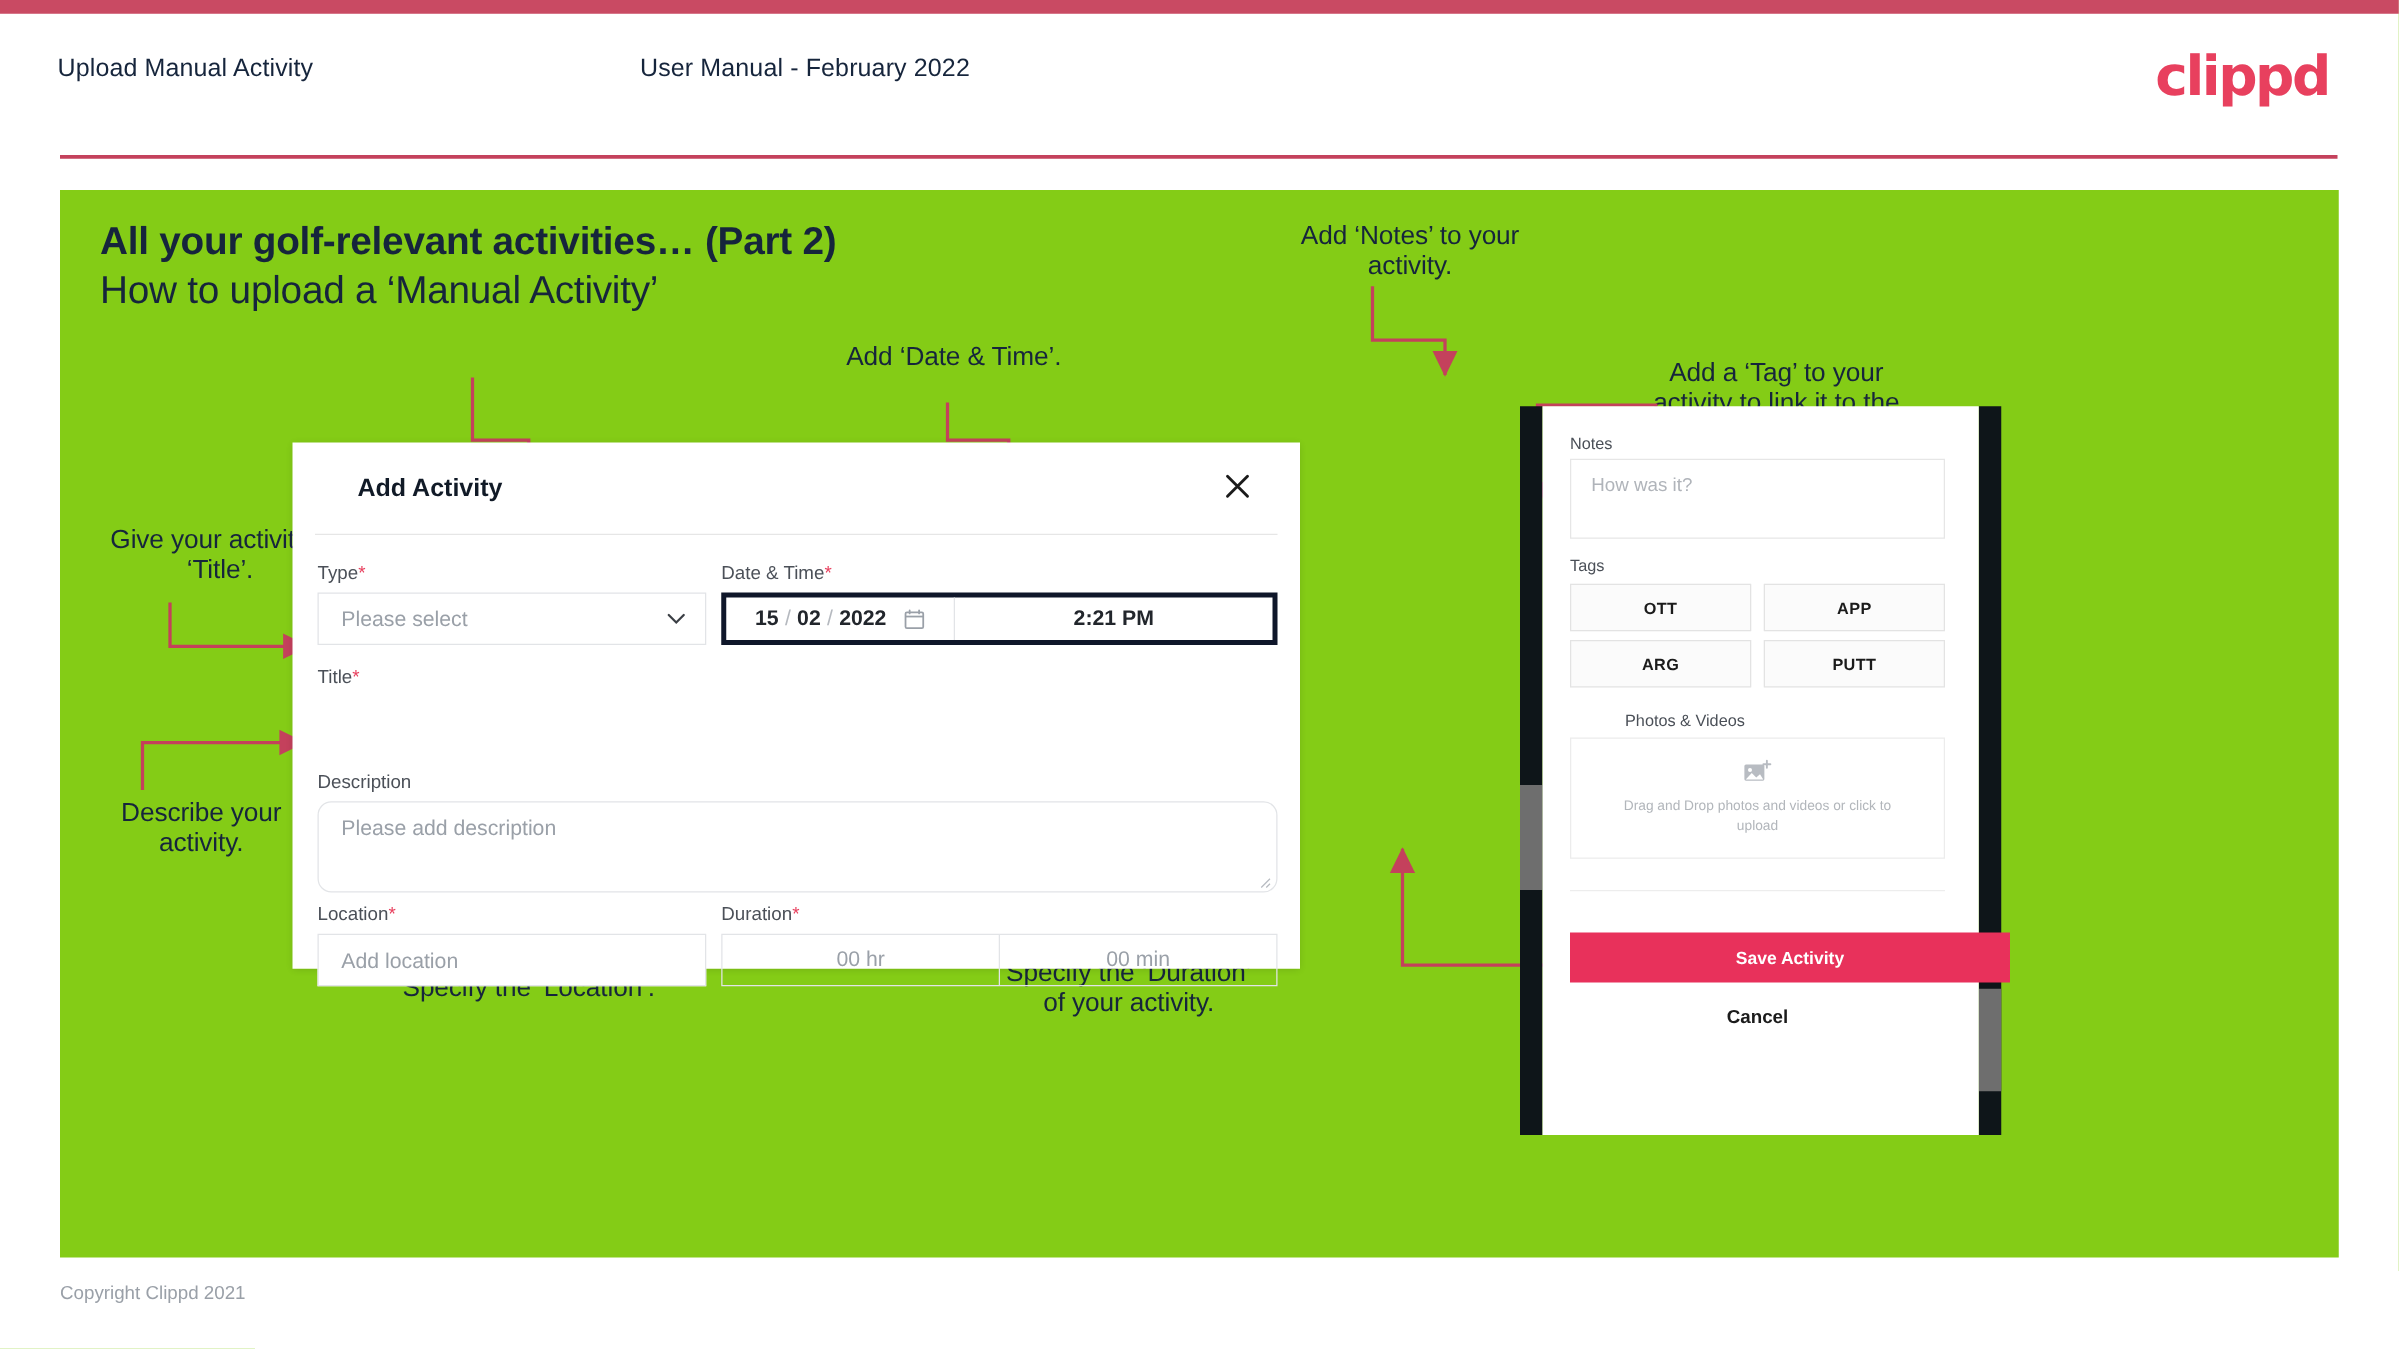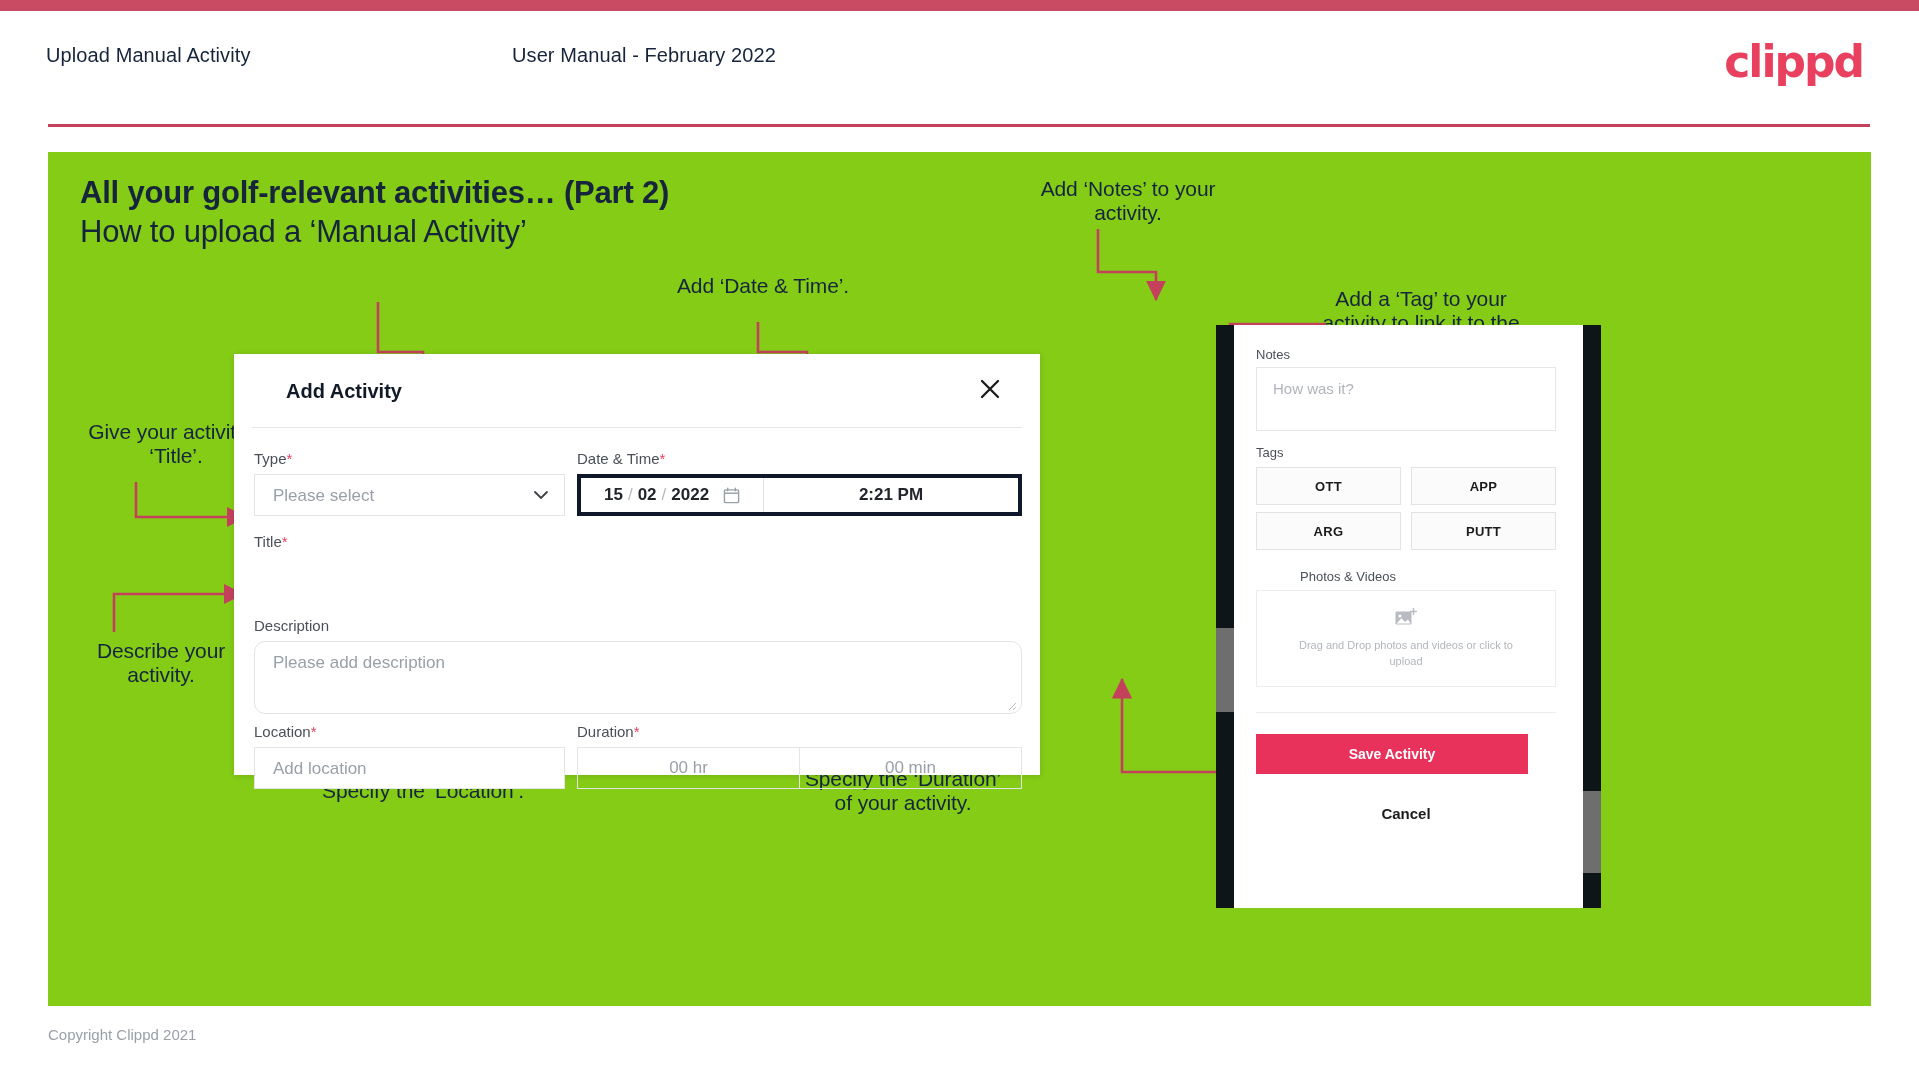--- a/index.html
+++ b/index.html
@@ -233,20 +233,20 @@
           <rect x="0.5" y="3.5" width="16" height="13" rx="1.3" fill="#b8bcc2"></rect>
           <circle cx="5" cy="8" r="1.6" fill="#ffffff"></circle>
           <path d="M1.6,15.5 L6.4,10.3 L10,14 L13,11.4 L15.6,15.5 z" fill="#ffffff"></path>
           <path d="M18.5,0.6 L18.5,6.2 M15.7,3.4 L21.3,3.4" stroke="#b8bcc2" stroke-width="1.5" stroke-linecap="round"></path>
         </svg>
         <div class="drop-txt" style="width:220px;">Drag and Drop photos and videos or click to upload</div>
       </div>
 
       <div class="p-rule" style="left:22px;top:387px;width:300px;"></div>
 
-      <div class="save-btn" style="left:22px;top:409px;width:272px;height:40px;">Save Activity</div>
+      <div class="save-btn" style="left:22px;top:421px;width:352px;height:40px;">Save Activity</div>
       <div class="cancel-btn" style="left:22px;top:480px;width:300px;">Cancel</div>
     </div>
   </div>
 
 </div>
 
 <div class="footer">Copyright Clippd 2021</div>
 
 </body></html>

